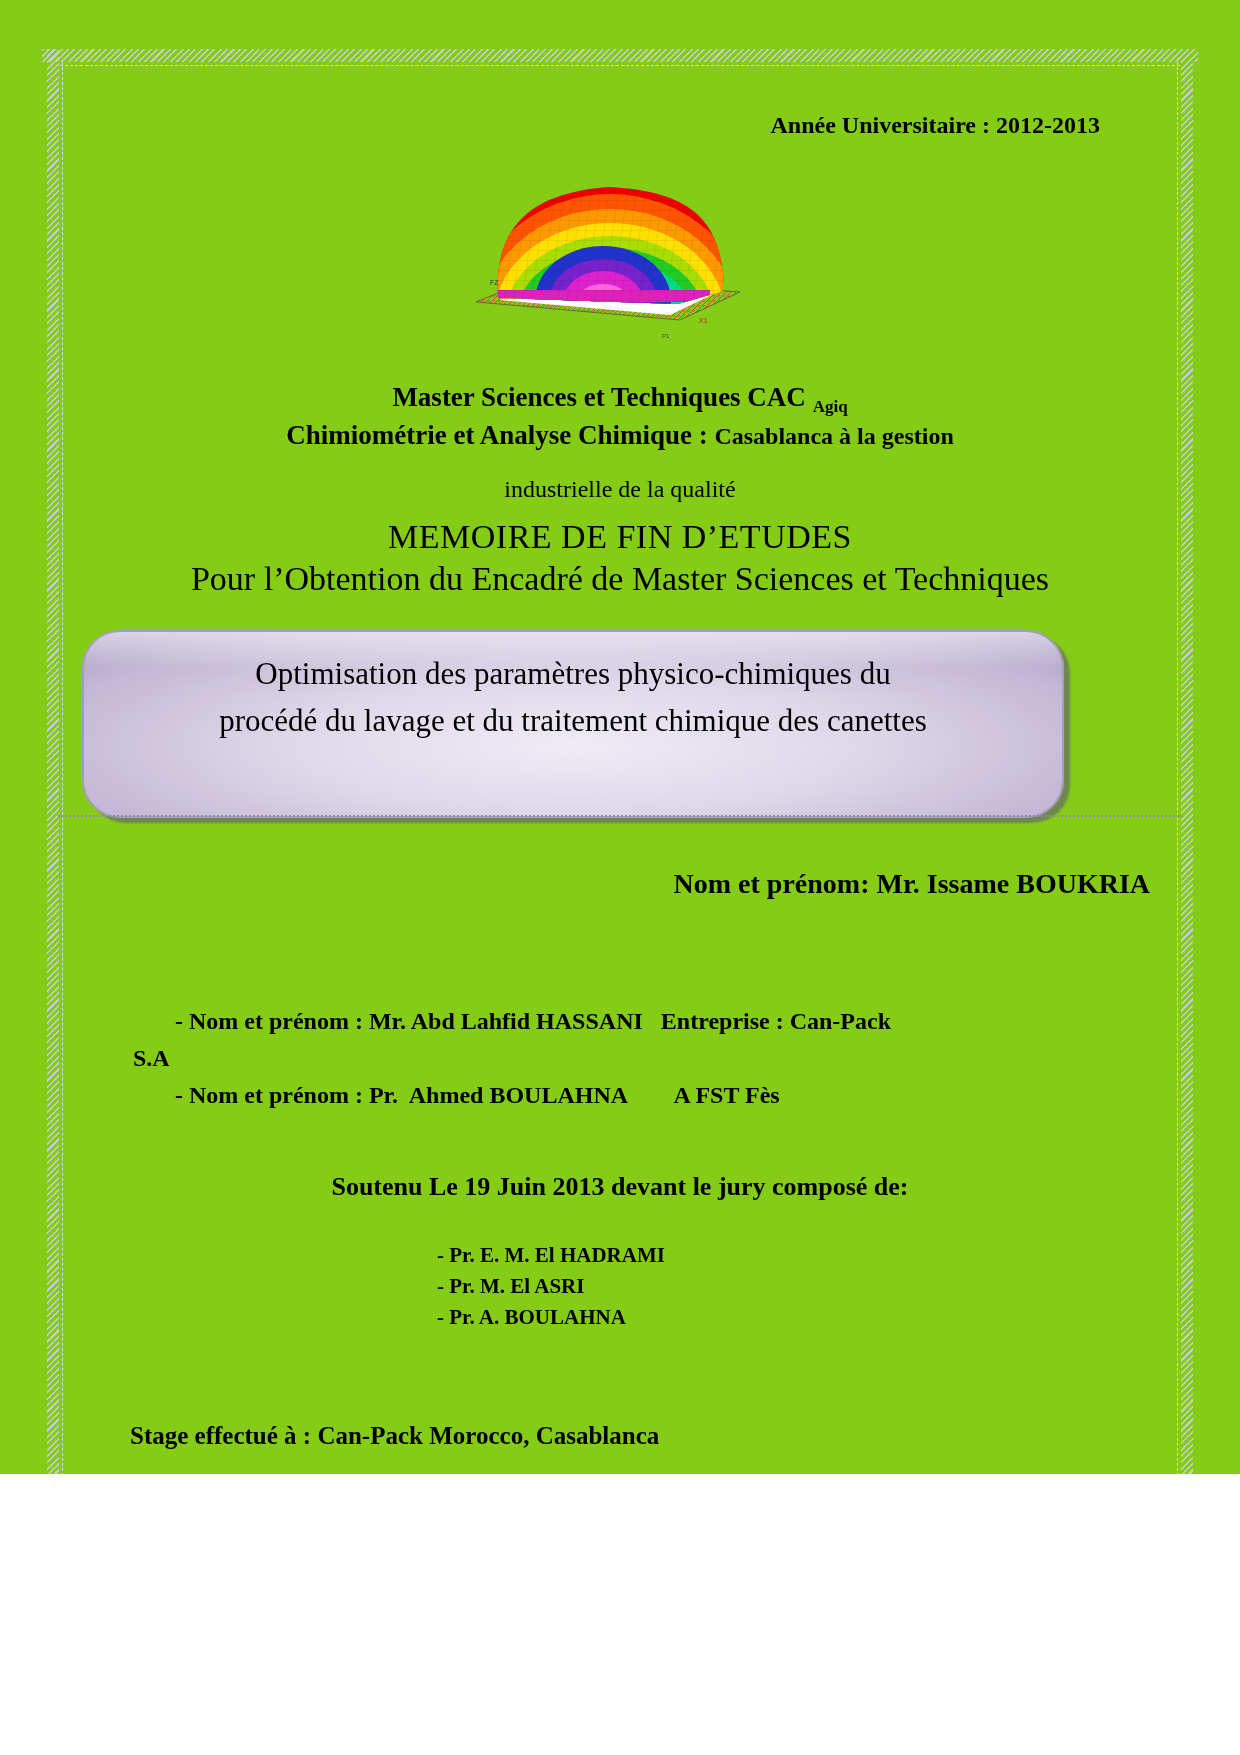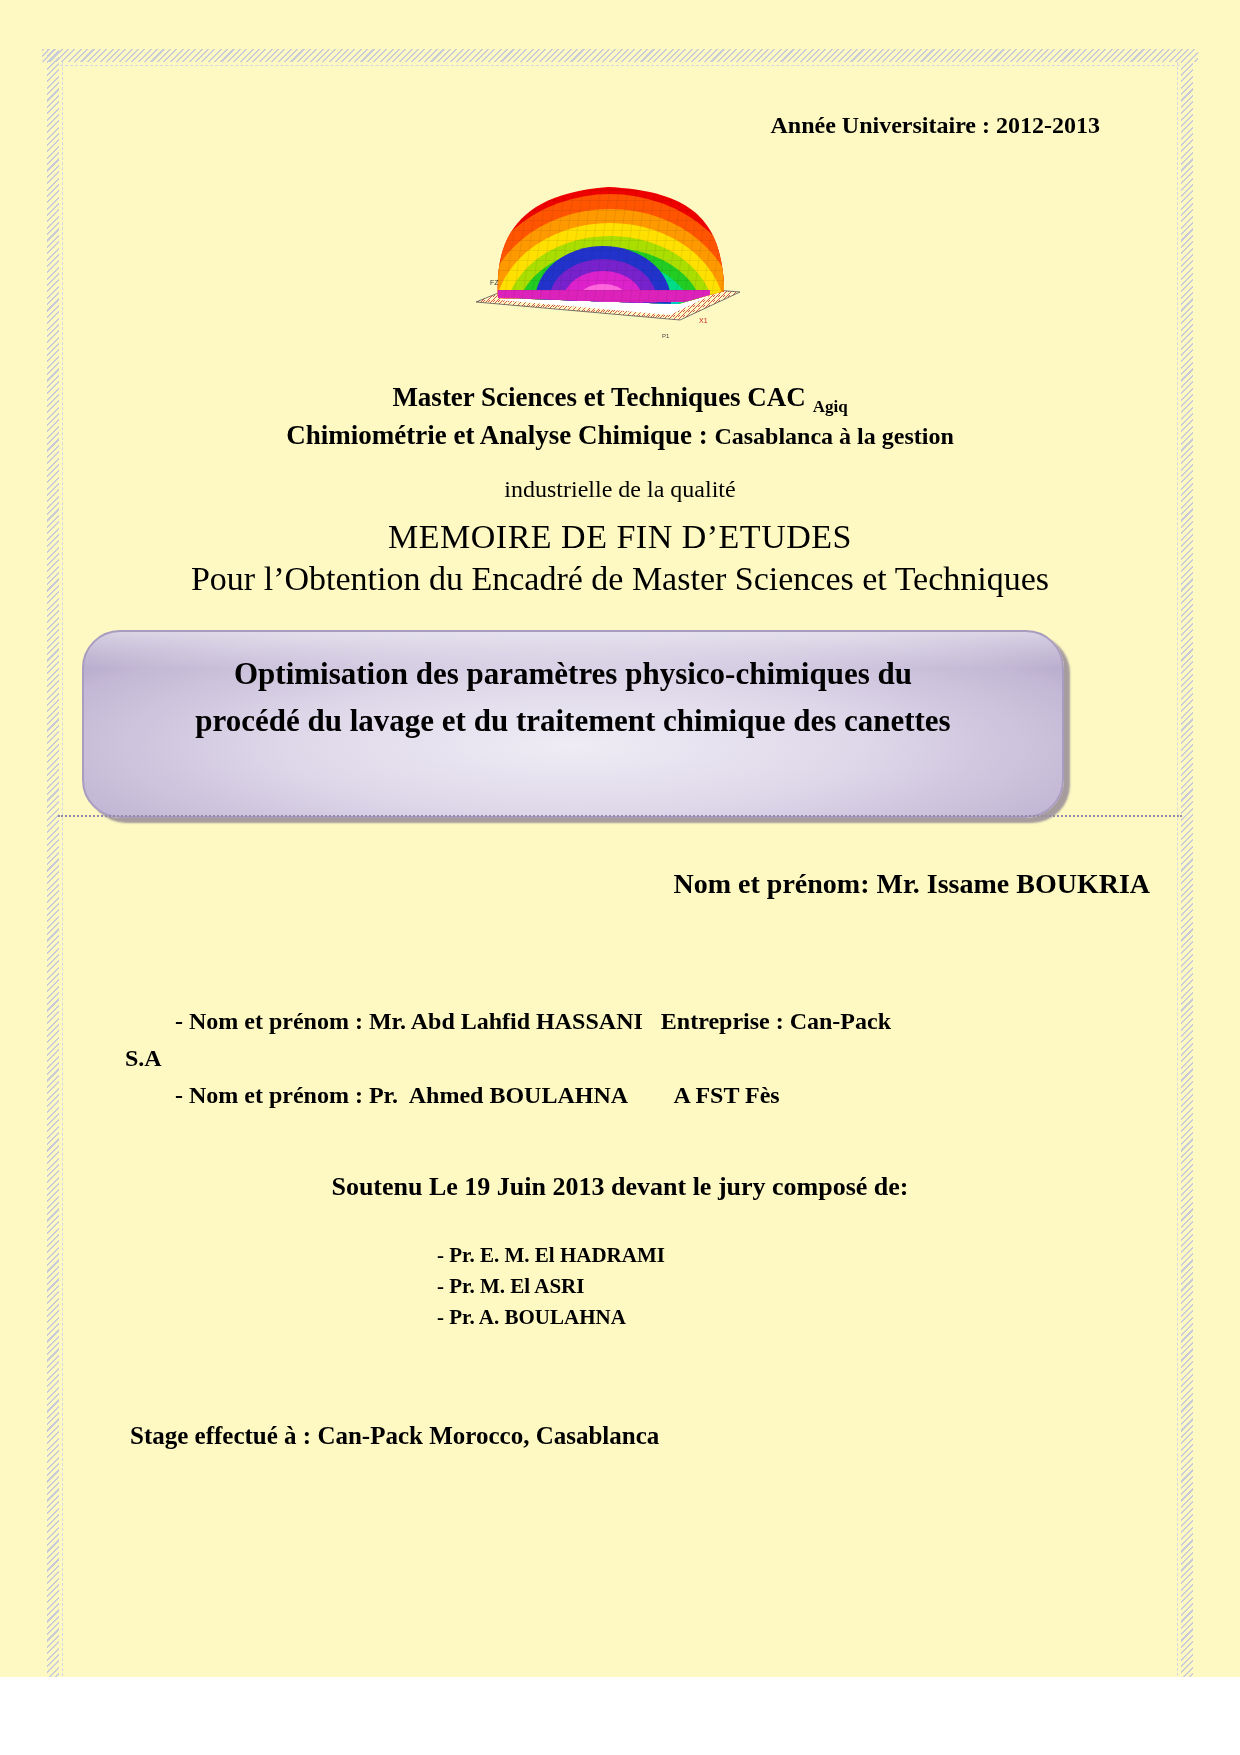--- a/index.html
+++ b/index.html
@@ -1,19 +1,19 @@
 <!DOCTYPE html>
 <html><head>
 <meta charset="utf-8">
 <style>
   html,body{margin:0;padding:0;background:#ffffff;}
   .page{
     position:relative;
-    width:1240px;height:1677px;
-    background:#fef9c3;
+    width:1240px;height:1474px;
+    background:#84cc16;
     font-family:"Liberation Serif","DejaVu Serif",serif;
     color:#000;
     overflow:hidden;
   }
   
   .hatch{
     position:absolute;
     background:
       repeating-linear-gradient(135deg,#c7ccd8 0px,#c7ccd8 1.5px,rgba(255,255,255,0) 1.5px,rgba(255,255,255,0) 4.5px);
   }
@@ -43,30 +43,30 @@
   .title-box{
     position:absolute;left:82px;top:630px;width:982px;height:188px;
     border-radius:38px;
     border:2px solid #a89cc0;
     box-sizing:border-box;
     background:
       linear-gradient(180deg,rgba(255,255,255,.55) 0%,rgba(255,255,255,0) 20%),
       radial-gradient(ellipse at 50% 62%,#efecf5 0%,#ded7e9 42%,#c3b8d5 78%,#a79ac1 100%);
     box-shadow:6px 5px 2px rgba(95,80,125,.55);
   }
-  .title-box .t-line{font-size:31px;font-weight:bold;text-align:center;line-height:47px;}
+  .title-box .t-line{font-size:31px;font-weight:normal;text-align:center;line-height:47px;}
   .title-box .t-wrap{padding-top:18px;}
   .dotted-line{position:absolute;left:58px;right:58px;top:815px;border-top:2px dotted #938aa8;z-index:3;}
   .presente{top:796px;font-size:25px;font-weight:bold;z-index:4;}
   .presente span,.encadre span{text-decoration:underline;}
   .nom{top:868px;font-size:28px;font-weight:bold;text-align:right;}
   .encadre{top:942px;font-size:25px;font-weight:bold;}
   .sup{left:125px;right:80px;font-size:24px;font-weight:bold;white-space:pre-wrap;}
   .sup1{top:1008px;padding-left:50px;}
-  .sup1b{top:1045px;}
+  .sup1b{top:1045px;margin-left:8px;}
   .sup2{top:1082px;padding-left:50px;}
   .soutenu{top:1172px;font-size:26px;font-weight:bold;}
   .jury{top:1240px;left:437px;right:90px;font-size:21px;font-weight:bold;line-height:31px;}
   .stage{top:1422px;left:130px;font-size:25px;font-weight:bold;}
 
   
   .figure{position:absolute;left:468px;top:170px;width:280px;height:172px;}
 </style>
 </head>
 <body>

